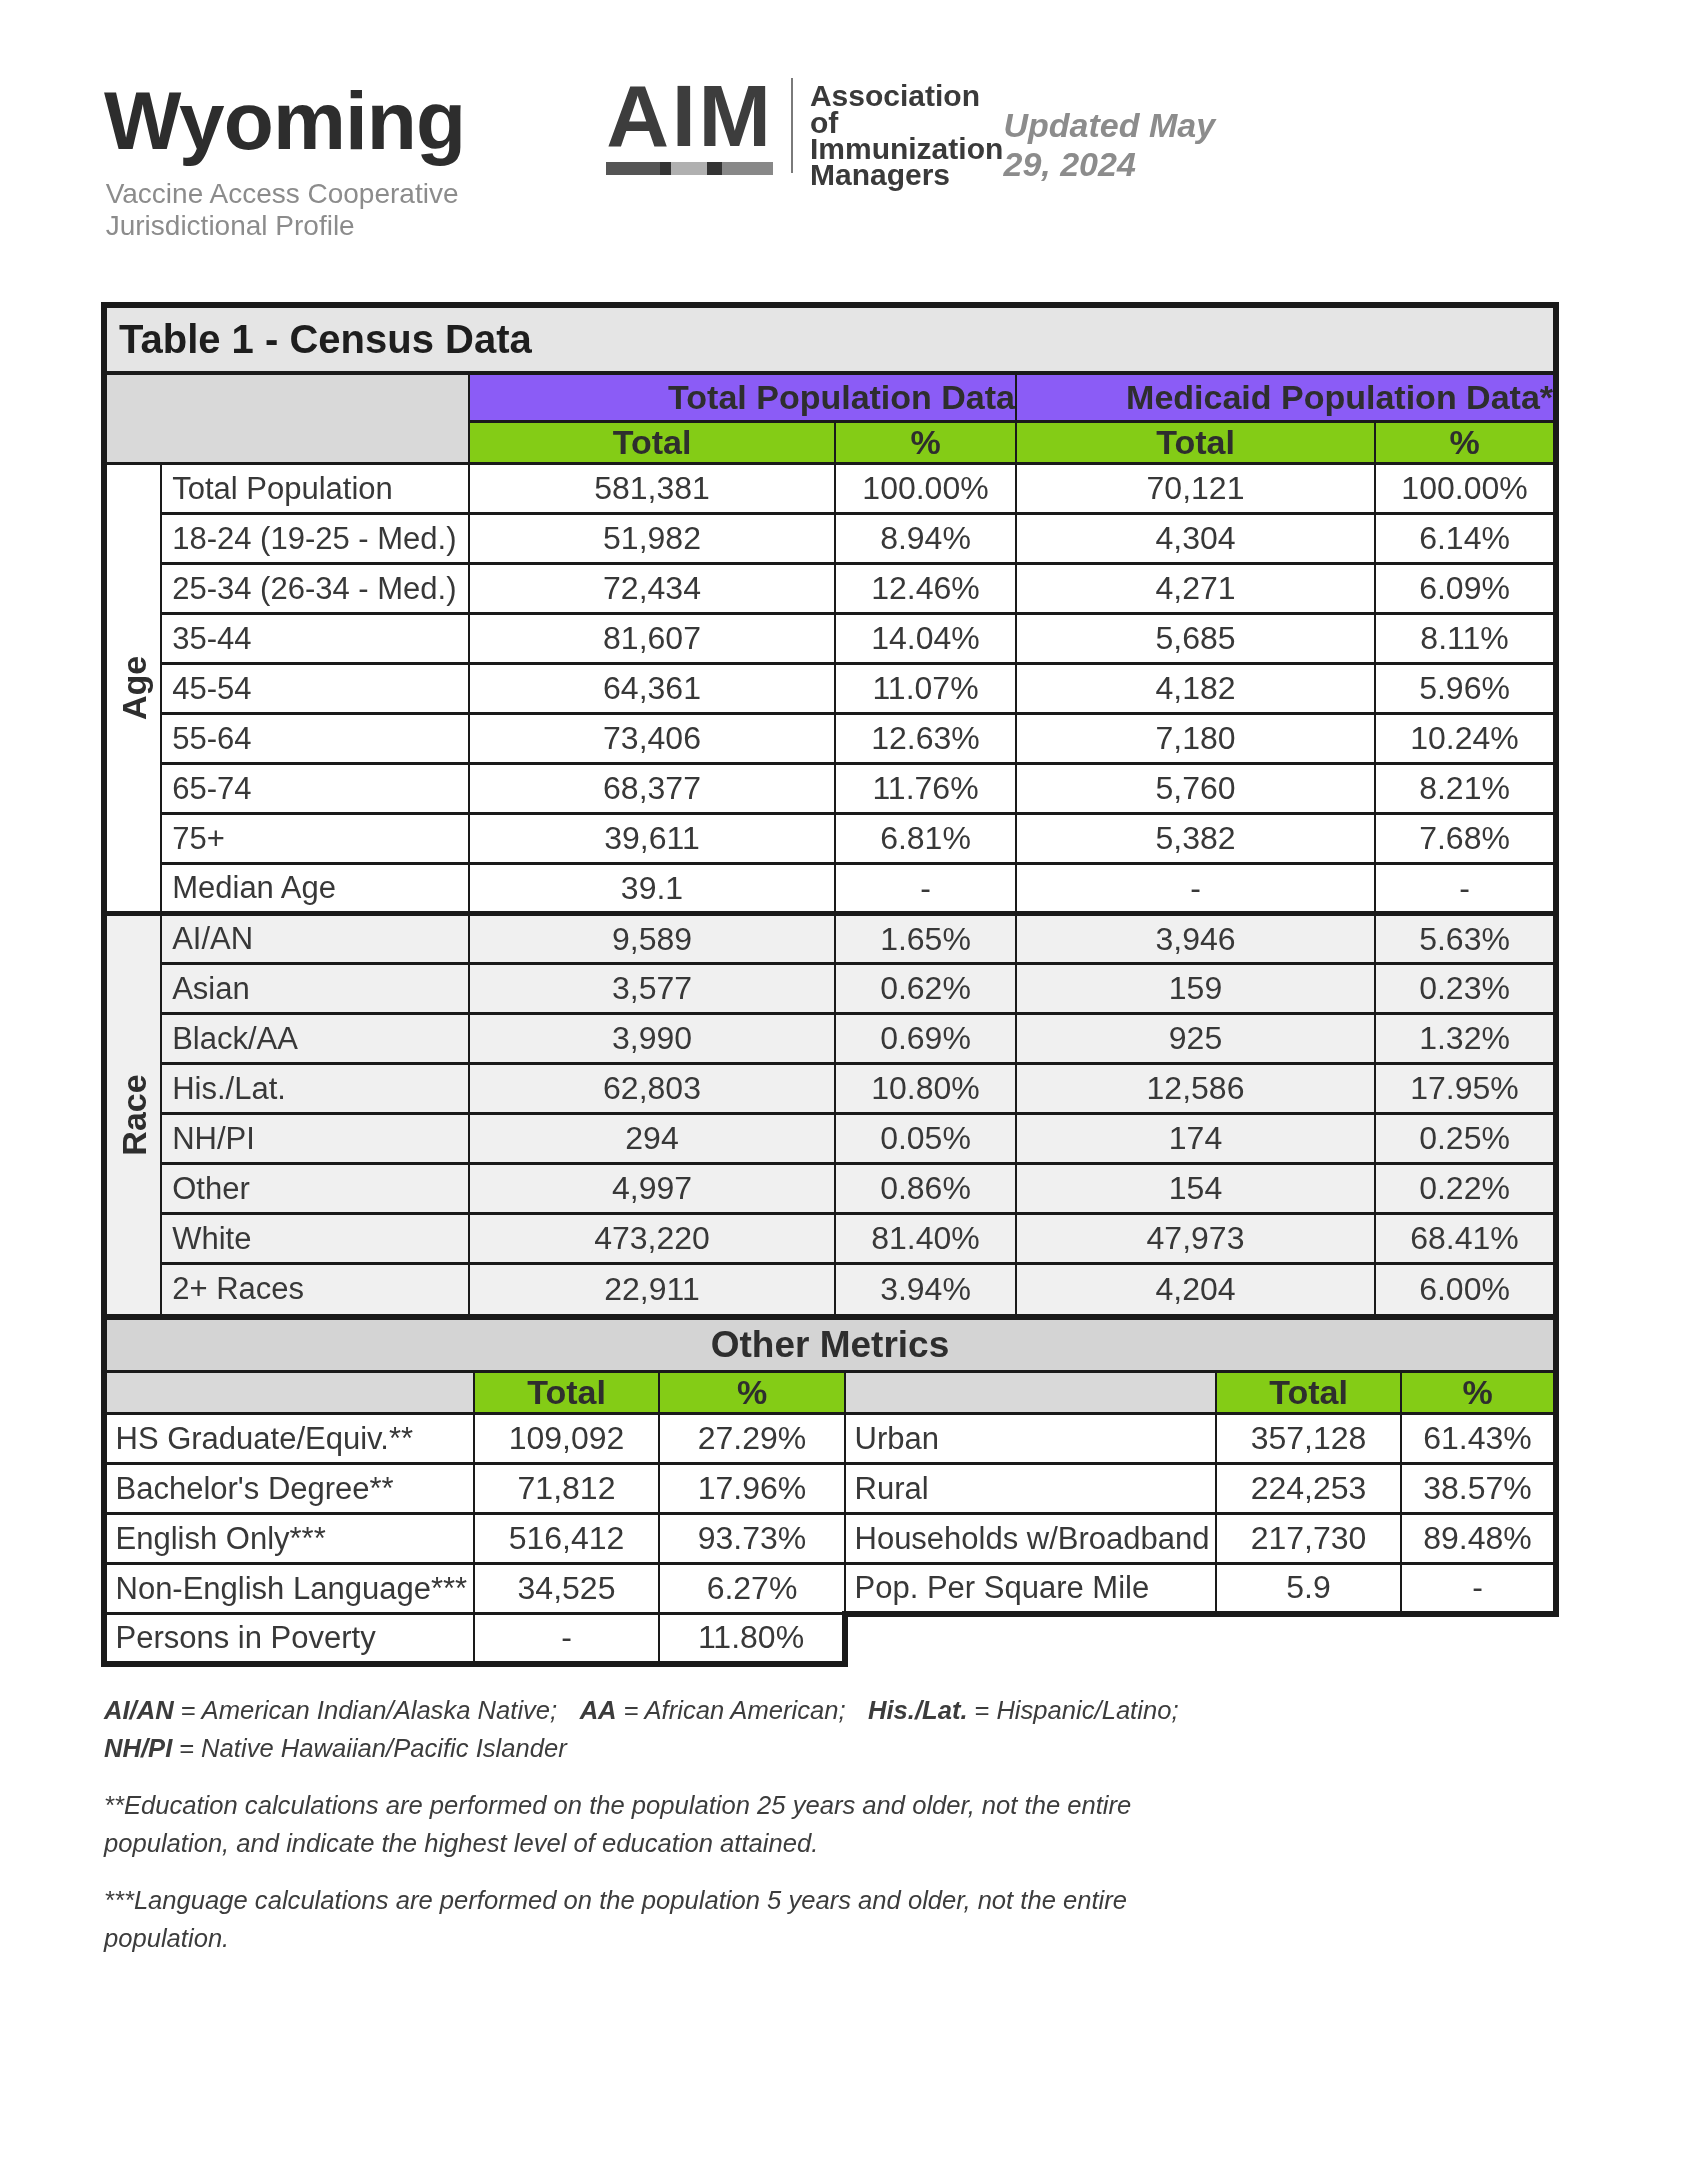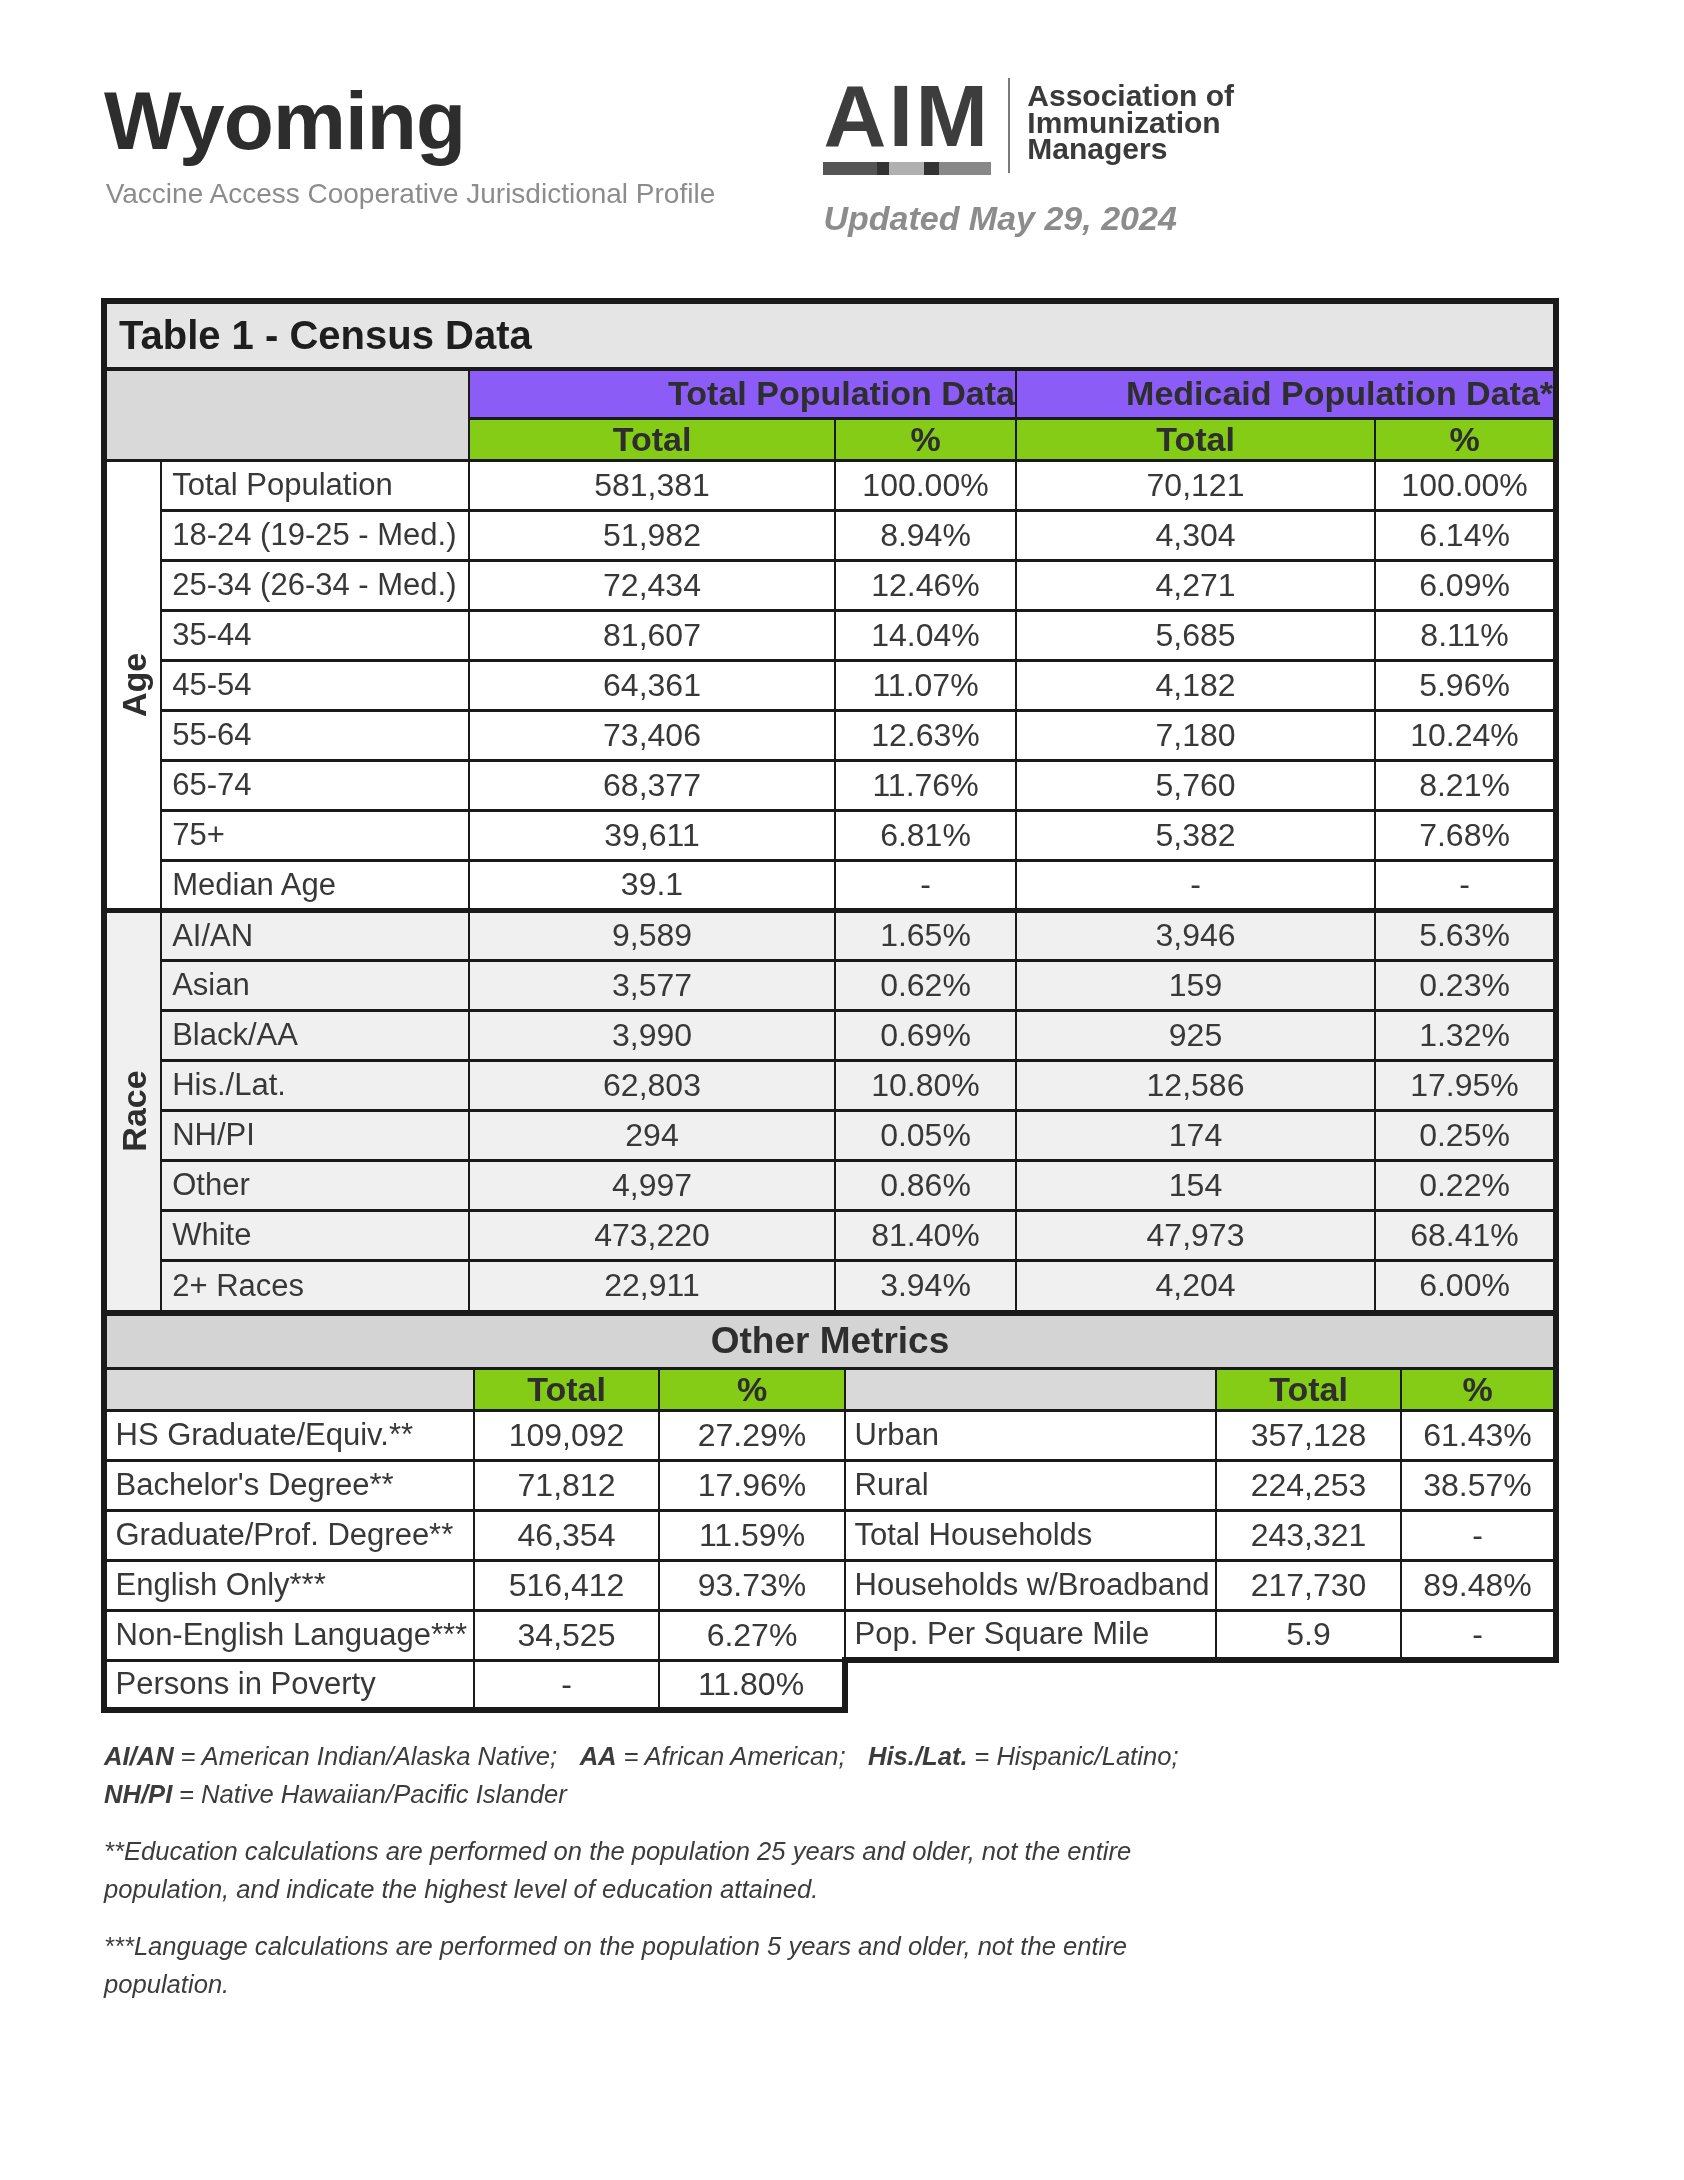--- a/index.html
+++ b/index.html
@@ -9,21 +9,21 @@
     font-family:"Liberation Sans", sans-serif; color:#383838;
     overflow:hidden;
   }
   .page { position:relative; width:1367px; height:2181px; }
 
   
   .topbar { display:flex; justify-content:space-between; align-items:flex-start; padding:78px 133px 0 104px; }
   .title-block h1 { margin:0; font-size:82px; font-weight:700; color:#2d2d2d; letter-spacing:-0.9px; line-height:1.05; }
   .subtitle { margin:13.6px 0 0 1.7px; font-size:28px; font-weight:500; color:#8c8c8c; }
 
-  .logo-block { display:flex; flex-direction:column; align-items:flex-start; }
+  .logo-block { display:flex; flex-direction:row; align-items:center; }
   .logo-row { display:flex; align-items:flex-start; gap:17px; }
   .logo-left { display:flex; flex-direction:column; }
   .logo-acronym { font-size:87px; font-weight:700; color:#3d3d3d; line-height:0.88; letter-spacing:2.6px; }
   .logo-bar { display:flex; height:12.8px; margin-top:7.7px; width:100%; }
   .logo-bar .s1 { width:32%; background:#555555; }
   .logo-bar .s2 { width:7%;  background:#333333; }
   .logo-bar .s3 { width:21%; background:#b0b0b0; }
   .logo-bar .s4 { width:9%;  background:#333333; }
   .logo-bar .s5 { width:31%; background:#888888; }
   .logo-divider { width:2.6px; background:#7a7a7a; height:95px; }
@@ -282,28 +282,20 @@
     </tr>
     <tr>
       <td class="lbl el">Bachelor's Degree**</td>
       <td class="num">71,812</td>
       <td class="num">17.96%</td>
       <td class="lbl">Rural</td>
       <td class="num">224,253</td>
       <td class="num er">38.57%</td>
     </tr>
     <tr>
-      <td class="lbl el">Graduate/Prof. Degree**</td>
-      <td class="num">46,354</td>
-      <td class="num">11.59%</td>
-      <td class="lbl">Total Households</td>
-      <td class="num">243,321</td>
-      <td class="num er">-</td>
-    </tr>
-    <tr>
       <td class="lbl el">English Only***</td>
       <td class="num">516,412</td>
       <td class="num">93.73%</td>
       <td class="lbl">Households w/Broadband</td>
       <td class="num">217,730</td>
       <td class="num er">89.48%</td>
     </tr>
     <tr>
       <td class="lbl el">Non-English Language***</td>
       <td class="num">34,525</td>

